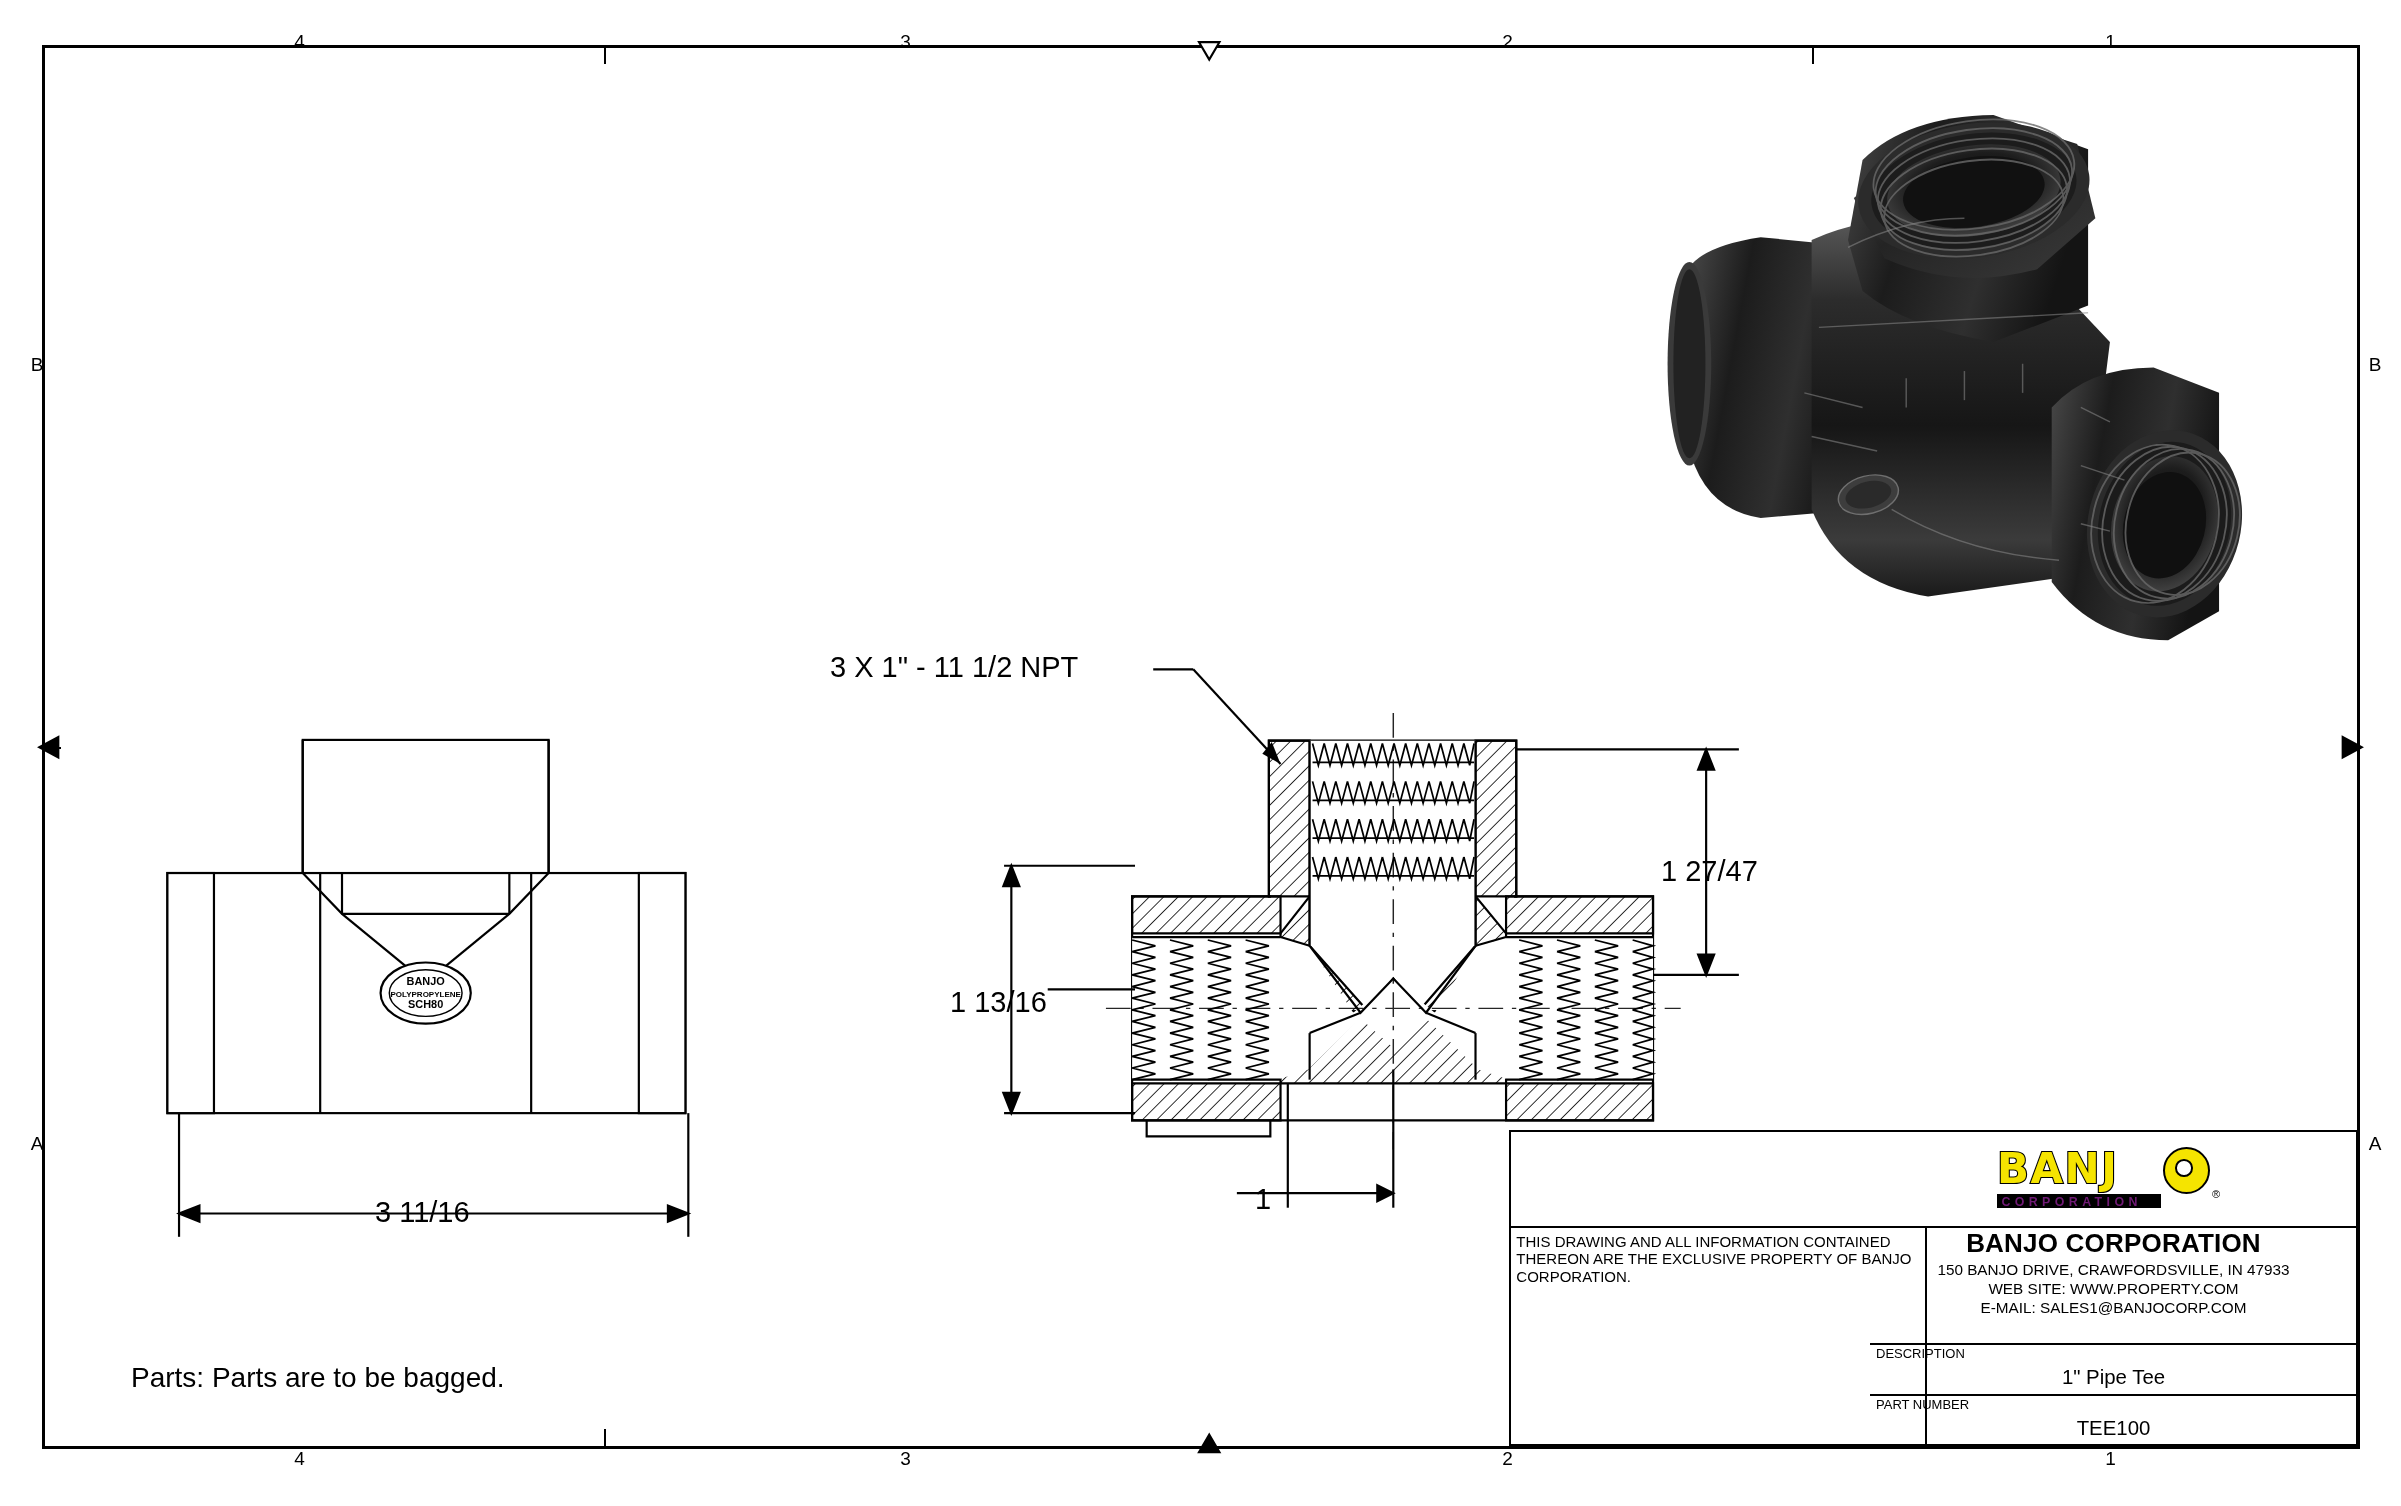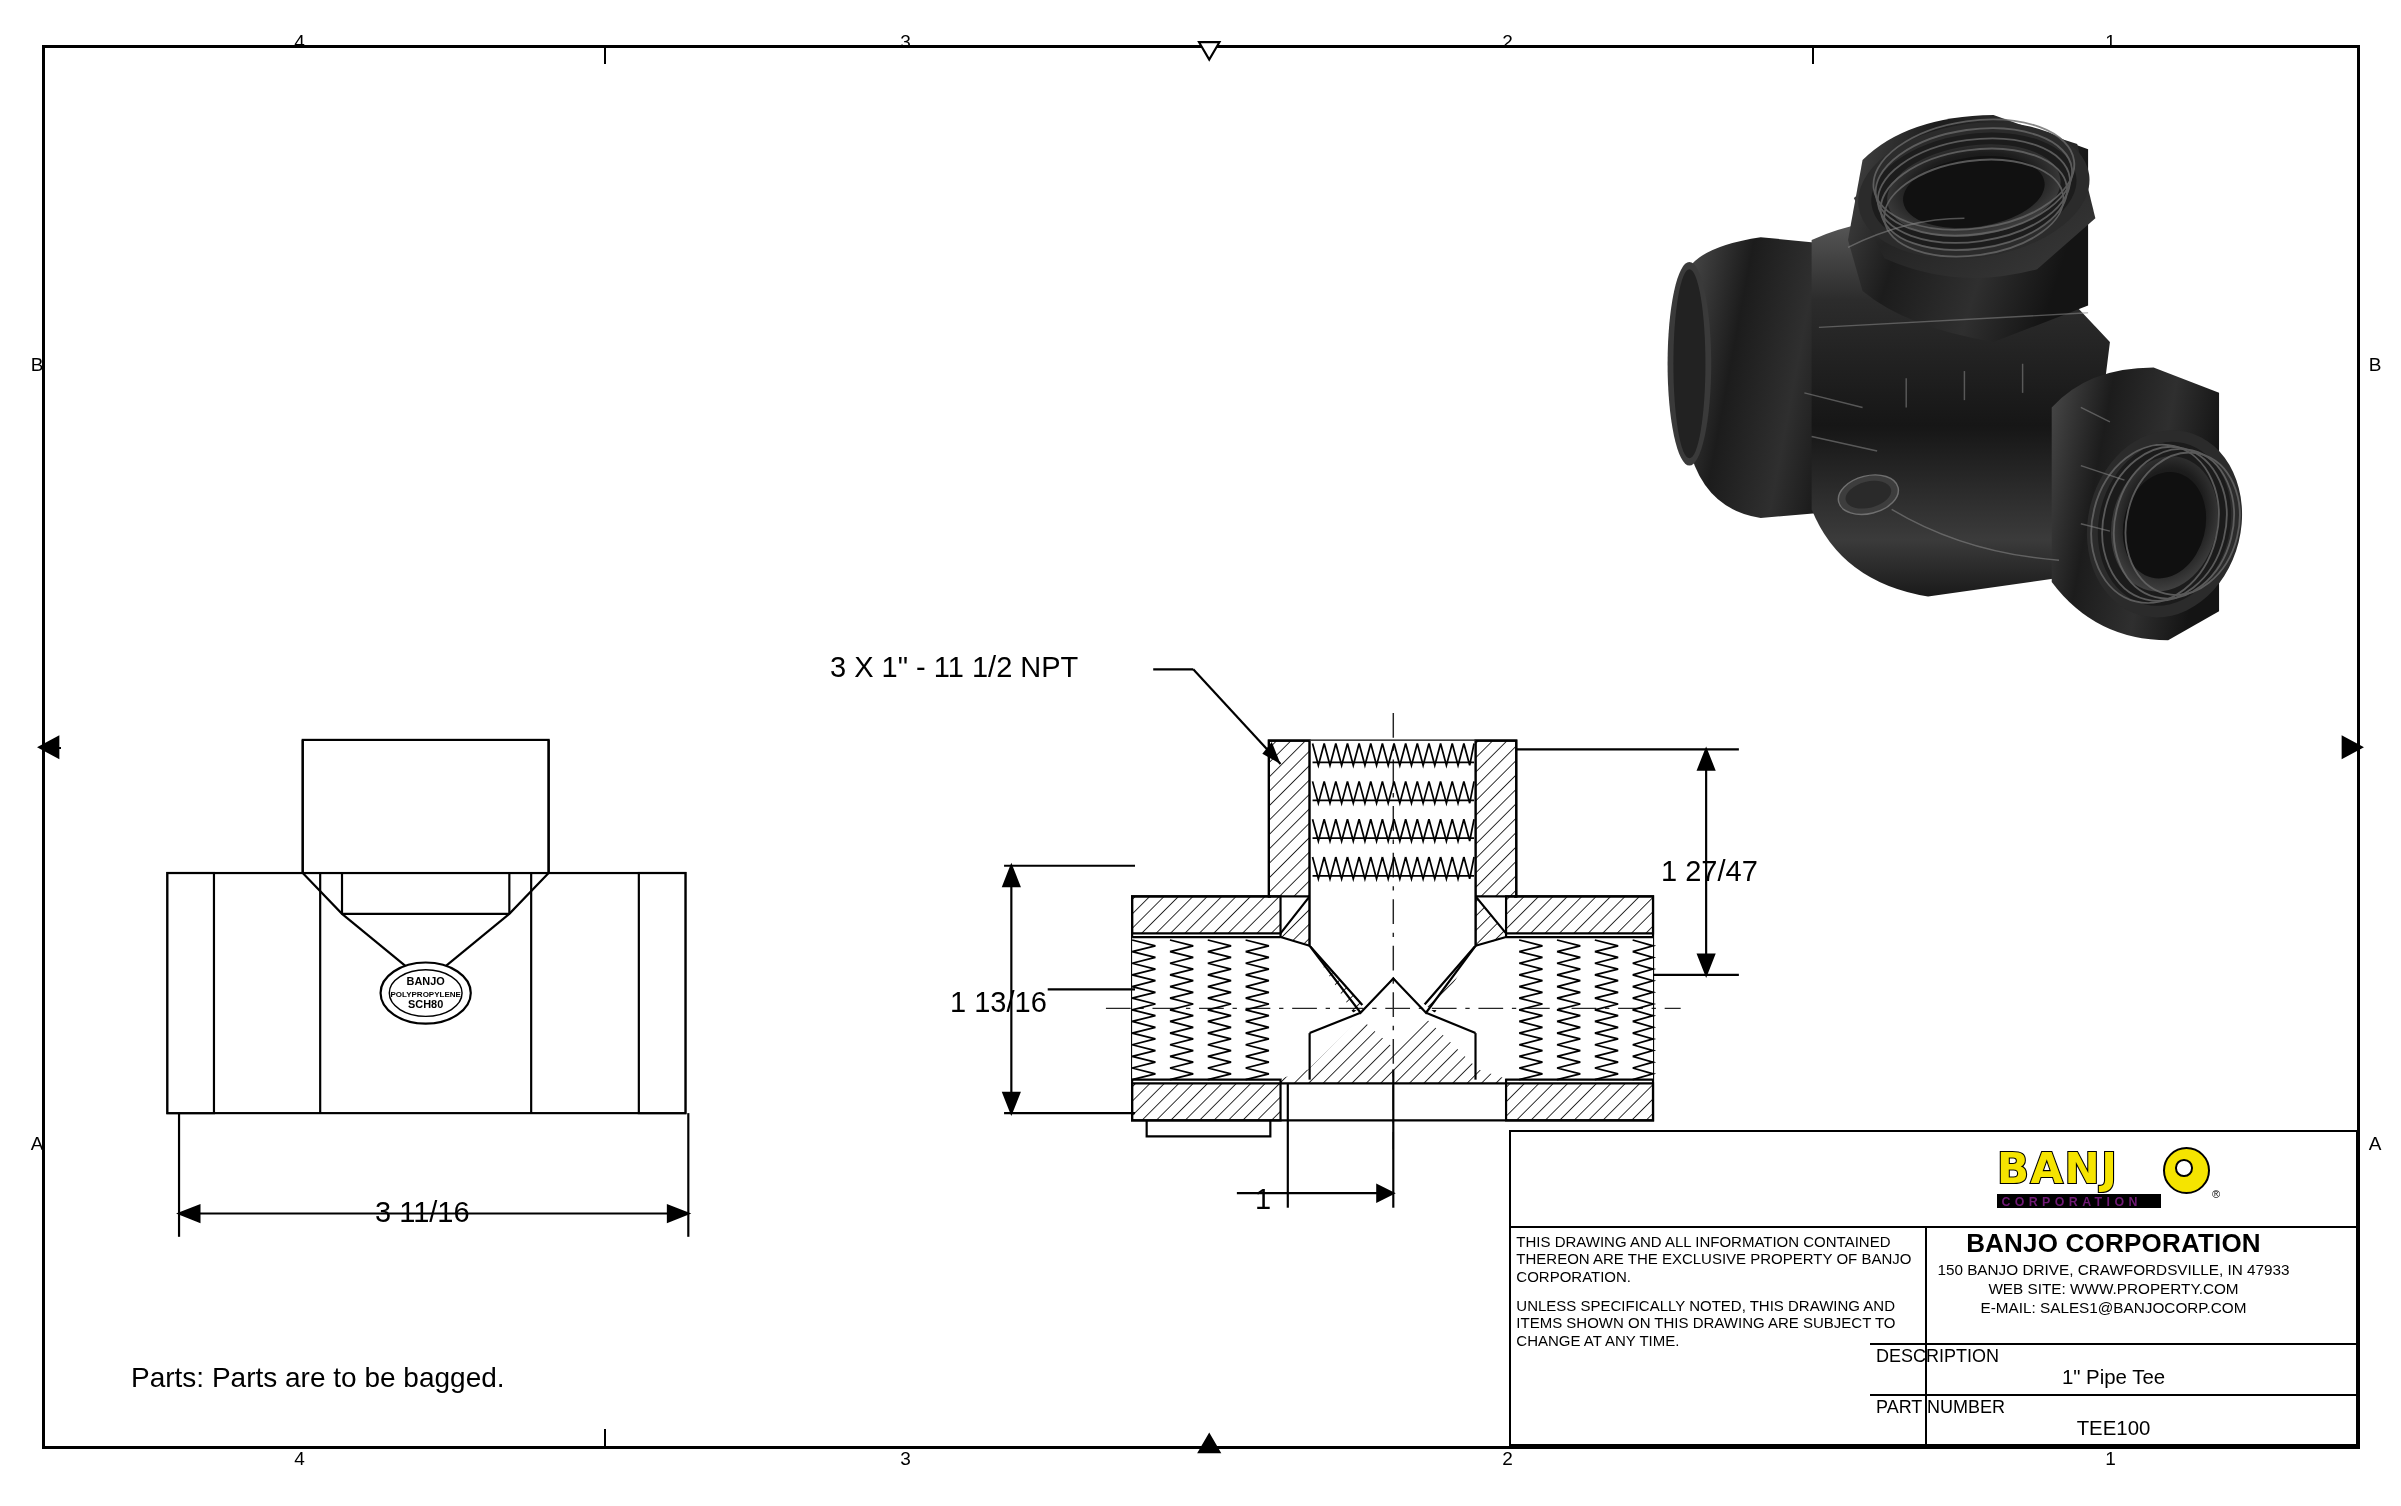--- a/index.html
+++ b/index.html
@@ -123,21 +123,21 @@
   }
   .tb-row-sep {
     position: absolute;
     left: 1870px;
     width: 487px;
     height: 0;
     border-top: 2.2px solid #000;
   }
   .tb-small-label {
     position: absolute;
-    font-size: 18px;
+    font-size: 13px;
   }
   .tb-value {
     position: absolute;
     width: 487px;
     text-align: center;
     font-size: 20.4px;
   }
 
   
   .logo {
@@ -492,21 +492,20 @@
 
   <div class="dim-text" style="left:830px; top:651px; font-size:29px;">3 X 1" - 11 1/2 NPT</div>
   <div class="dim-text" style="left:1661px; top:855px; font-size:29px;">1 27/47</div>
   <div class="dim-text" style="left:950px; top:986px; font-size:29px;">1 13/16</div>
   <div class="dim-text" style="left:1255px; top:1183px; font-size:29px;">1</div>
 
   <div class="title-block"></div>
 
   <div class="tb-legal">
     <p>THIS DRAWING AND ALL INFORMATION CONTAINED THEREON ARE THE EXCLUSIVE PROPERTY OF BANJO CORPORATION.</p>
-    <p>UNLESS SPECIFICALLY NOTED, THIS DRAWING AND ITEMS SHOWN ON THIS DRAWING ARE SUBJECT TO CHANGE AT ANY TIME.</p>
   </div>
 
   <div class="tb-right">
     <div class="tb-logo-cell">
       <div class="logo">
         <div class="logo-word">BANJ</div>
         <div class="logo-dot">
           <div class="logo-dot-inner"></div>
         </div>
         <div class="logo-bar"></div>

